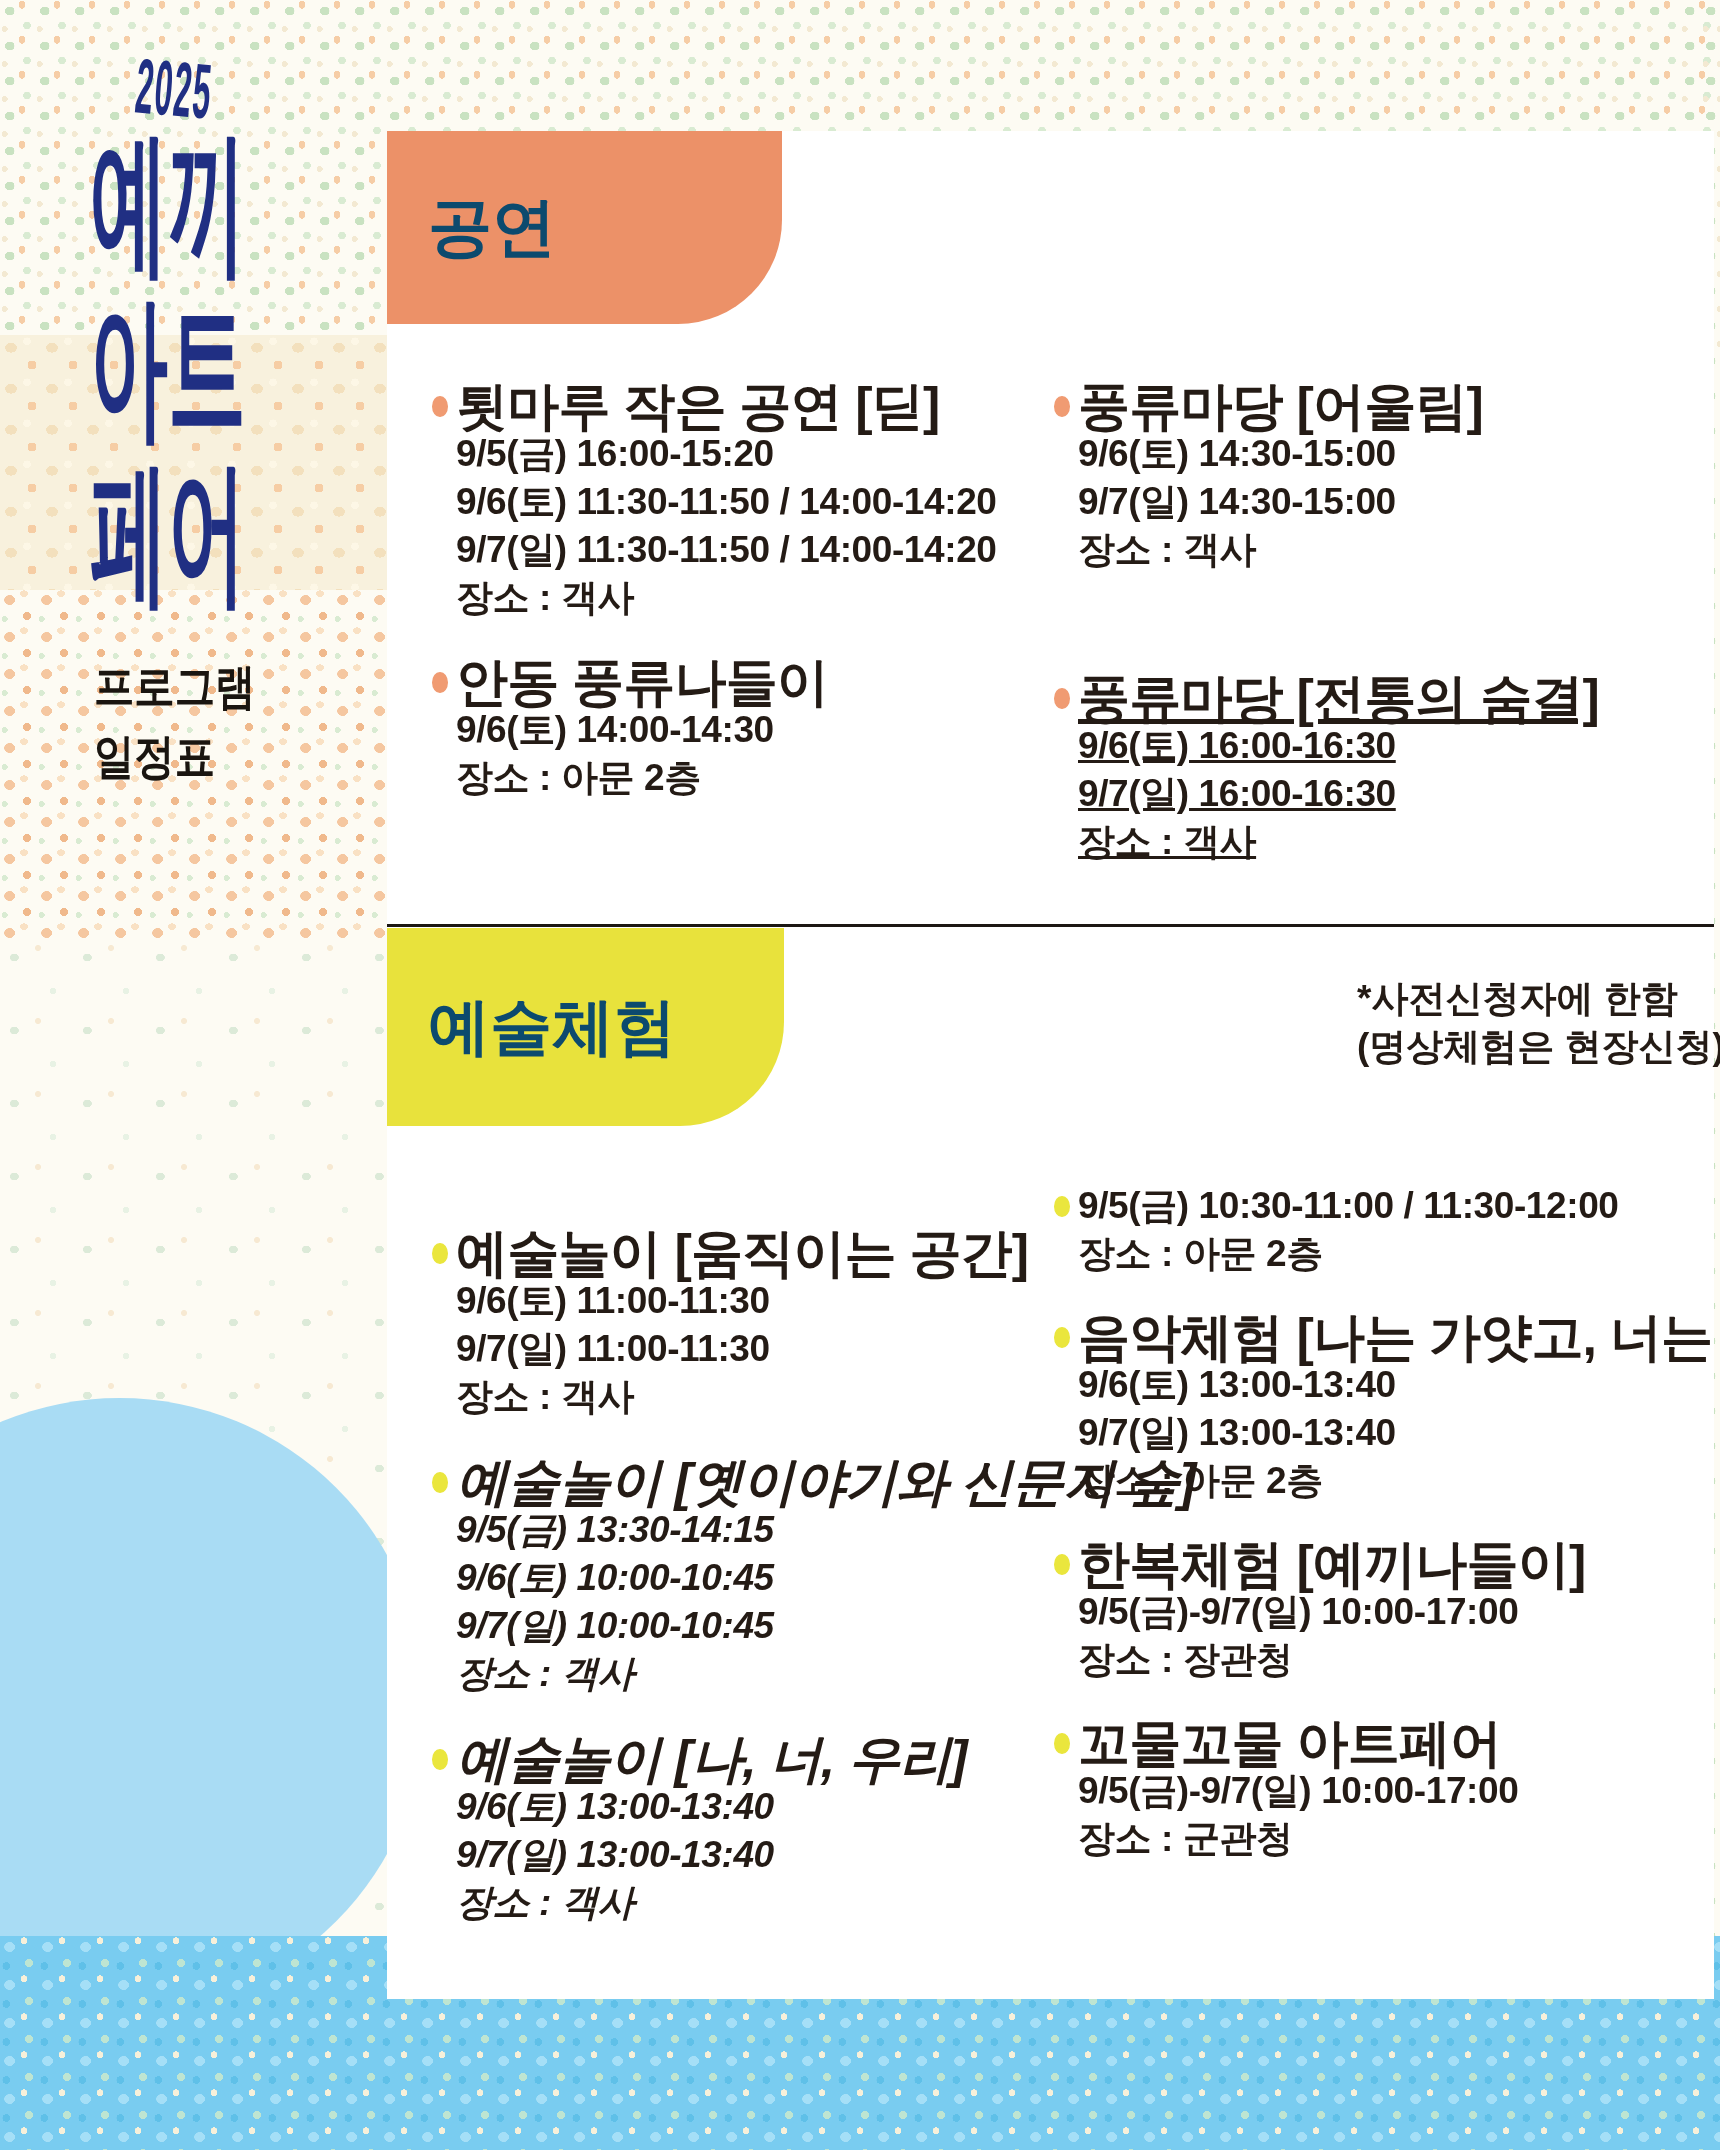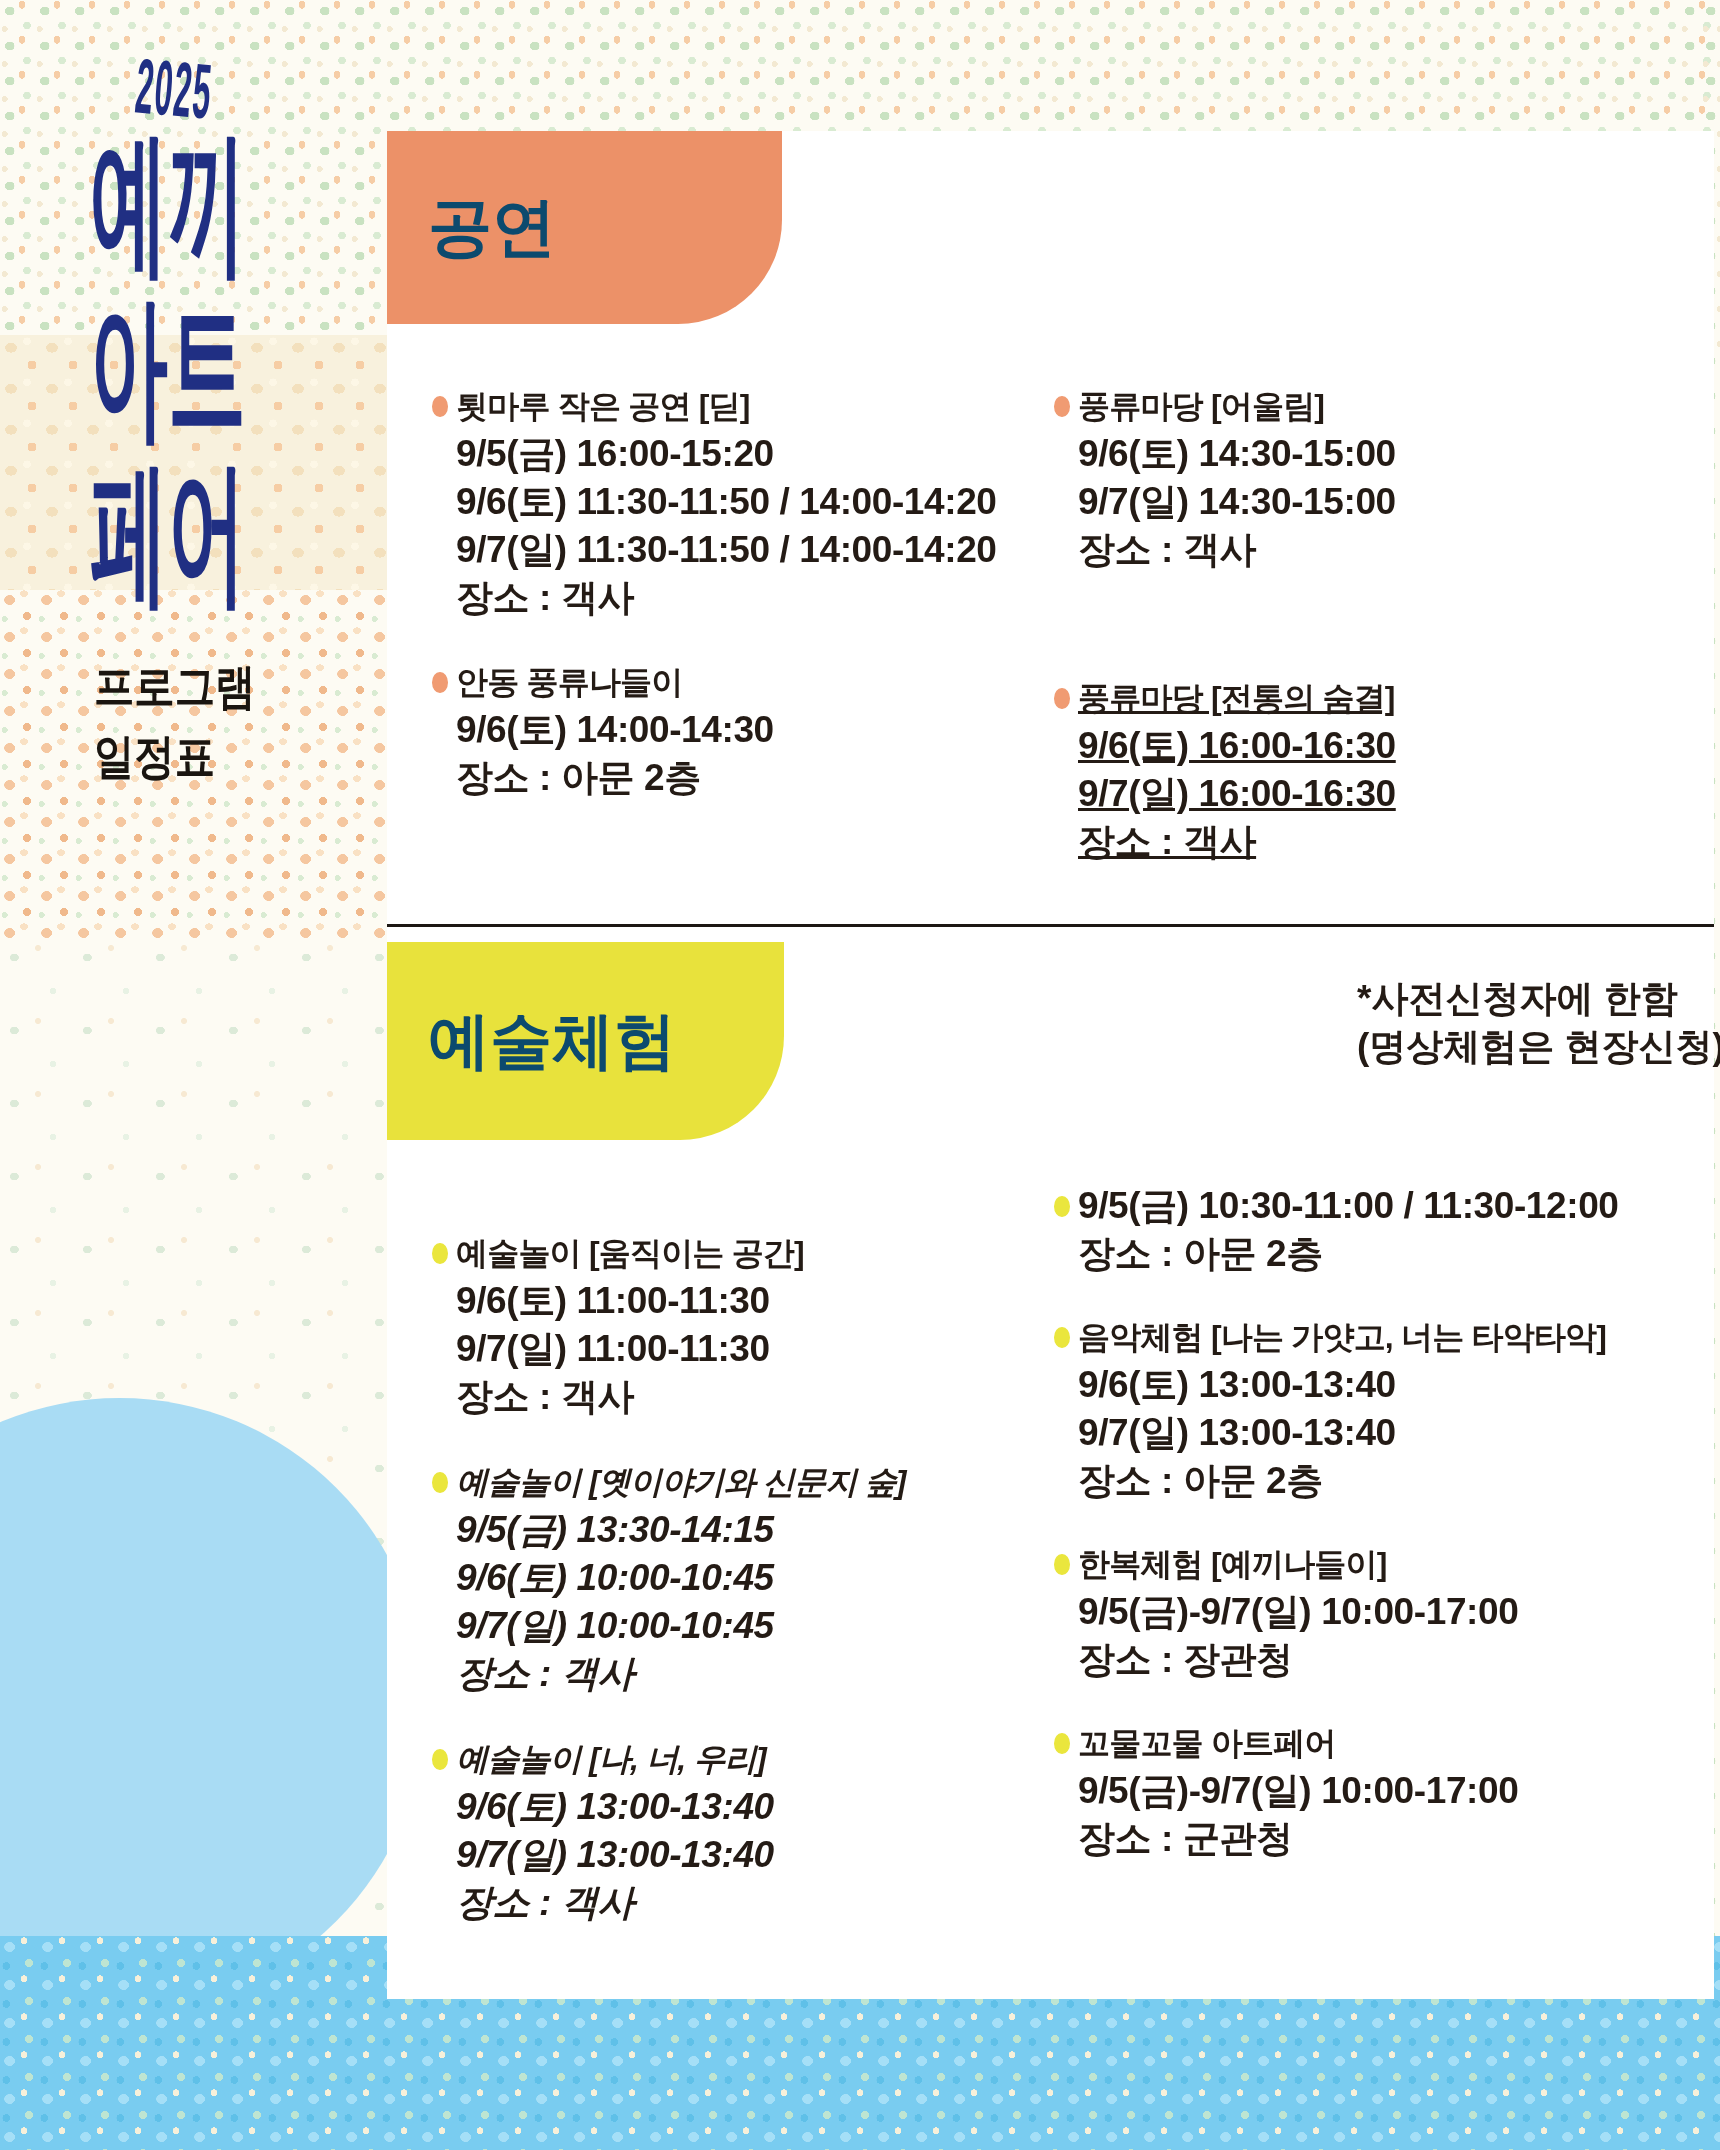--- a/index.html
+++ b/index.html
@@ -84,41 +84,41 @@
     position:absolute;left:387px;top:131px;width:1327px;height:1868px;
     background:#ffffff;z-index:10;
   }
   .badge{
     position:absolute;left:0;
     border-bottom-right-radius:104px;
     display:flex;align-items:center;
     font-weight:900;color:#0c4a6e;
   }
   .badge-perf{top:0;width:354px;height:193px;background:#ec9168;font-size:64px;padding-left:41px;}
-  .badge-exp{top:797px;width:356px;height:198px;background:#e8e23c;font-size:62px;padding-left:41px;margin-top:14px;}
+  .badge-exp{top:797px;width:356px;height:198px;background:#e8e23c;font-size:62px;padding-left:41px;}
   .divider{position:absolute;left:0;top:793px;width:1327px;height:3.2px;background:#1c1713;}
   .note{
     position:absolute;left:970px;top:844px;
     font-size:37px;line-height:48px;font-weight:700;color:#241b15;
     white-space:nowrap;
   }
   
   .col{position:absolute;}
   .col-perf-left{left:45px;top:251px;width:613px;}
   .col-perf-right{left:667px;top:251px;width:661px;}
   .col-exp-left{left:45px;top:1098px;width:613px;}
   .col-exp-right{left:667px;top:1051px;width:661px;}
   .item{position:relative;padding-left:24px;}
   .item + .item{margin-top:48px;}
   .col-perf-left .item + .item{margin-top:36px;}
   .col-perf-right .item + .item{margin-top:100px;text-decoration:underline;}
   .col-exp-left .item + .item{margin-top:37px;font-style:italic;}
   .col-exp-right .item + .item{margin-top:35px;}
   .item-title{
-    font-size:32px;font-weight:800;line-height:48px;letter-spacing:-0.8px;
+    font-size:52px;font-weight:800;line-height:48px;letter-spacing:-0.8px;
     white-space:nowrap;
   }
   .item-line{
     font-size:37px;font-weight:700;line-height:48px;letter-spacing:-0.4px;
     white-space:nowrap;
   }
   .bullet{
     position:absolute;left:0;top:13.5px;width:16px;height:21.5px;border-radius:50%;
   }
 </style>

